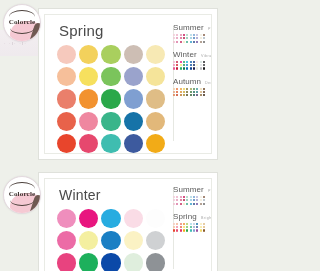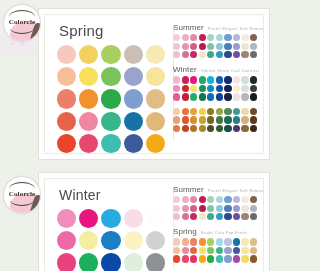--- a/index.html
+++ b/index.html
@@ -17,21 +17,21 @@
 
   
   .stage {
     position: absolute;
     inset: 0;
   }
 
   .slide {
     position: absolute;
     left: 38px;
-    width: 232px;
+    width: 180px;
     background: #ffffff;
     border: 1px solid #dfe1db;
     box-sizing: border-box;
   }
   .slide.top    { top: 8px;   height: 152px; }
   .slide.bottom { top: 172px; height: 108px; }
 
   .slide-inner {
     position: absolute;
     inset: 5px;
@@ -330,20 +330,24 @@
               <div class="sw" style="background: rgb(11, 111, 180);"></div>
               <div class="sw" style="background: rgb(16, 63, 142);"></div>
               <div class="sw" style="background: rgb(29, 29, 74);"></div>
               <div class="sw" style="background: rgb(232, 230, 223);"></div>
               <div class="sw" style="background: rgb(184, 184, 188);"></div>
               <div class="sw" style="background: rgb(26, 26, 28);"></div>
             </div>
         </div>
 
         <div class="side-block">
+          <div class="side-head">
+            <span class="side-title">Autumn</span>
+            <span class="side-sub">Deep Natural Chic Gorgeous</span>
+          </div>
           <div class="side-grid">
               <div class="sw" style="background: rgb(241, 207, 164);"></div>
               <div class="sw" style="background: rgb(232, 116, 60);"></div>
               <div class="sw" style="background: rgb(232, 161, 58);"></div>
               <div class="sw" style="background: rgb(239, 210, 74);"></div>
               <div class="sw" style="background: rgb(138, 122, 46);"></div>
               <div class="sw" style="background: rgb(154, 162, 74);"></div>
               <div class="sw" style="background: rgb(79, 138, 83);"></div>
               <div class="sw" style="background: rgb(63, 154, 150);"></div>
               <div class="sw" style="background: rgb(235, 217, 176);"></div>

